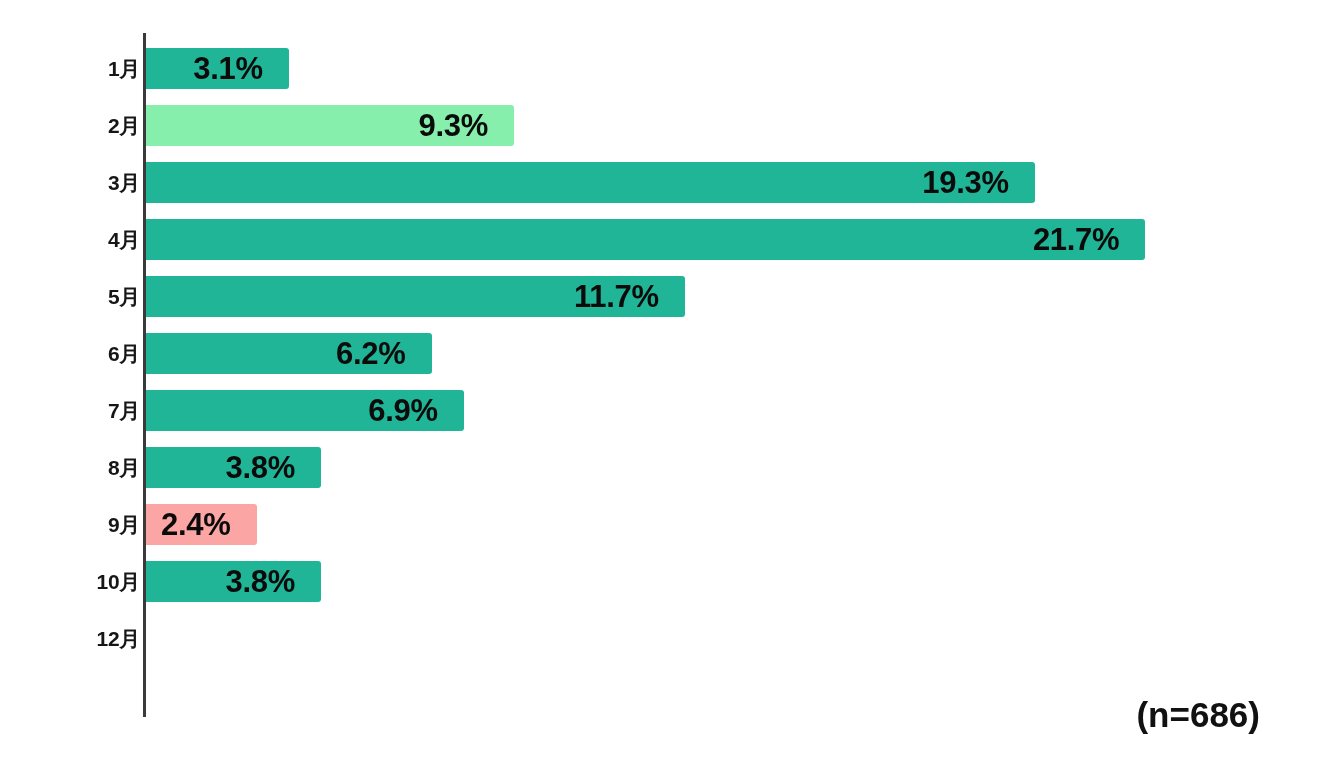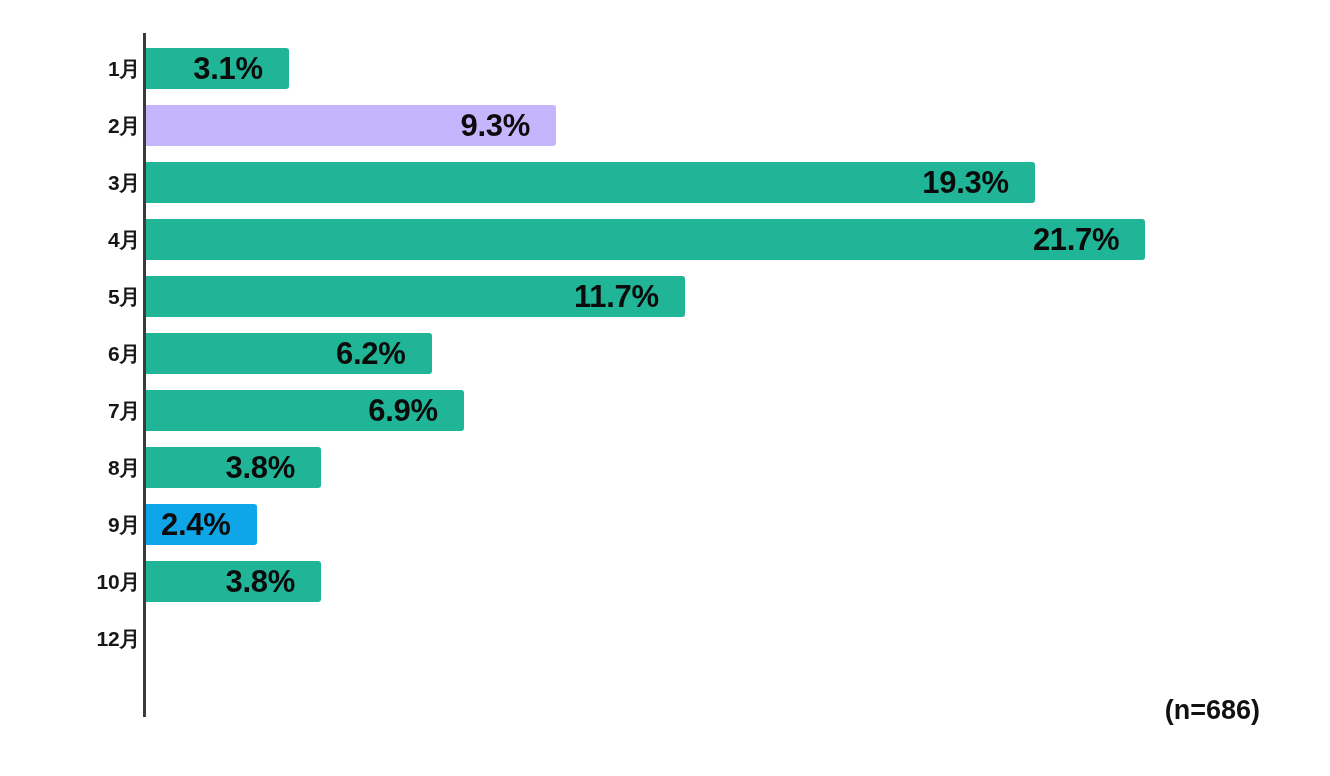--- a/index.html
+++ b/index.html
@@ -81,21 +81,21 @@
     font-weight: bold;
     color: #0b0b0b;
     white-space: nowrap;
     letter-spacing: -0.3px;
   }
 
   .sample-size {
     position: absolute;
     right: 70px;
     top: 695px;
-    font-size: 27px;
+    font-size: 35px;
     font-weight: bold;
     color: #111111;
     white-space: nowrap;
   }
 </style>
 </head>
 <body>
 
 <div id="chart-root">
 
@@ -107,21 +107,21 @@
 
       <div class="bar-row">
         <div class="cat-label">1月</div>
         <div class="bar" style="width: 142.755px; background: rgb(33, 181, 151);">
           <span class="bar-value">3.1%</span>
         </div>
       </div>
 
       <div class="bar-row">
         <div class="cat-label">2月</div>
-        <div class="bar" style="width: 410px; background: #c4b5fd;">
+        <div class="bar" style="width: 368px; background: #86efac;">
           <span class="bar-value">9.3%</span>
         </div>
       </div>
 
       <div class="bar-row">
         <div class="cat-label">3月</div>
         <div class="bar" style="width: 888.765px; background: rgb(33, 181, 151);">
           <span class="bar-value">19.3%</span>
         </div>
       </div>
@@ -156,21 +156,21 @@
 
       <div class="bar-row">
         <div class="cat-label">8月</div>
         <div class="bar" style="width: 174.99px; background: rgb(33, 181, 151);">
           <span class="bar-value">3.8%</span>
         </div>
       </div>
 
       <div class="bar-row">
         <div class="cat-label">9月</div>
-        <div class="bar" style="width: 110.52px; background: #0ea5e9;">
+        <div class="bar" style="width: 110.52px; background: #fca5a5;">
           <span class="bar-value">2.4%</span>
         </div>
       </div>
 
       <div class="bar-row">
         <div class="cat-label">10月</div>
         <div class="bar" style="width: 174.99px; background: rgb(33, 181, 151);">
           <span class="bar-value">3.8%</span>
         </div>
       </div>

